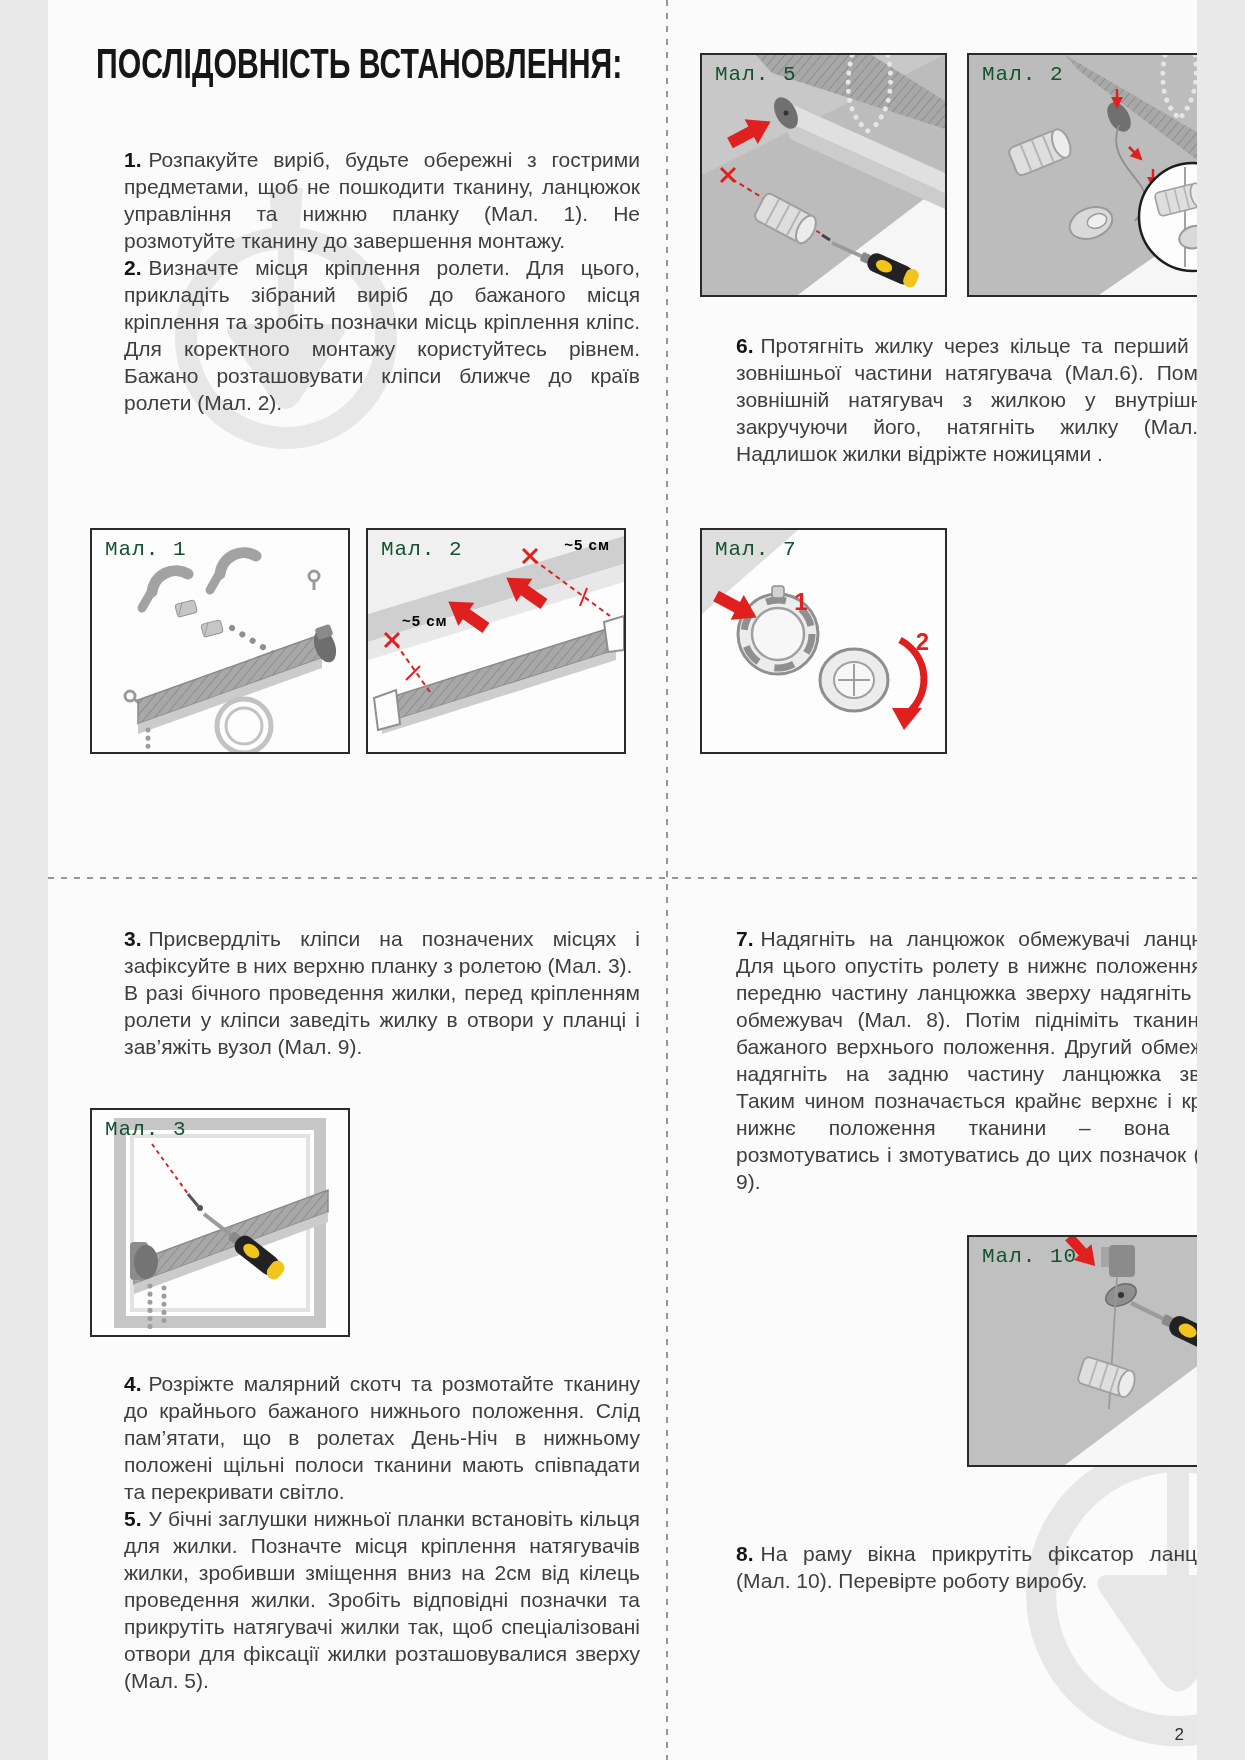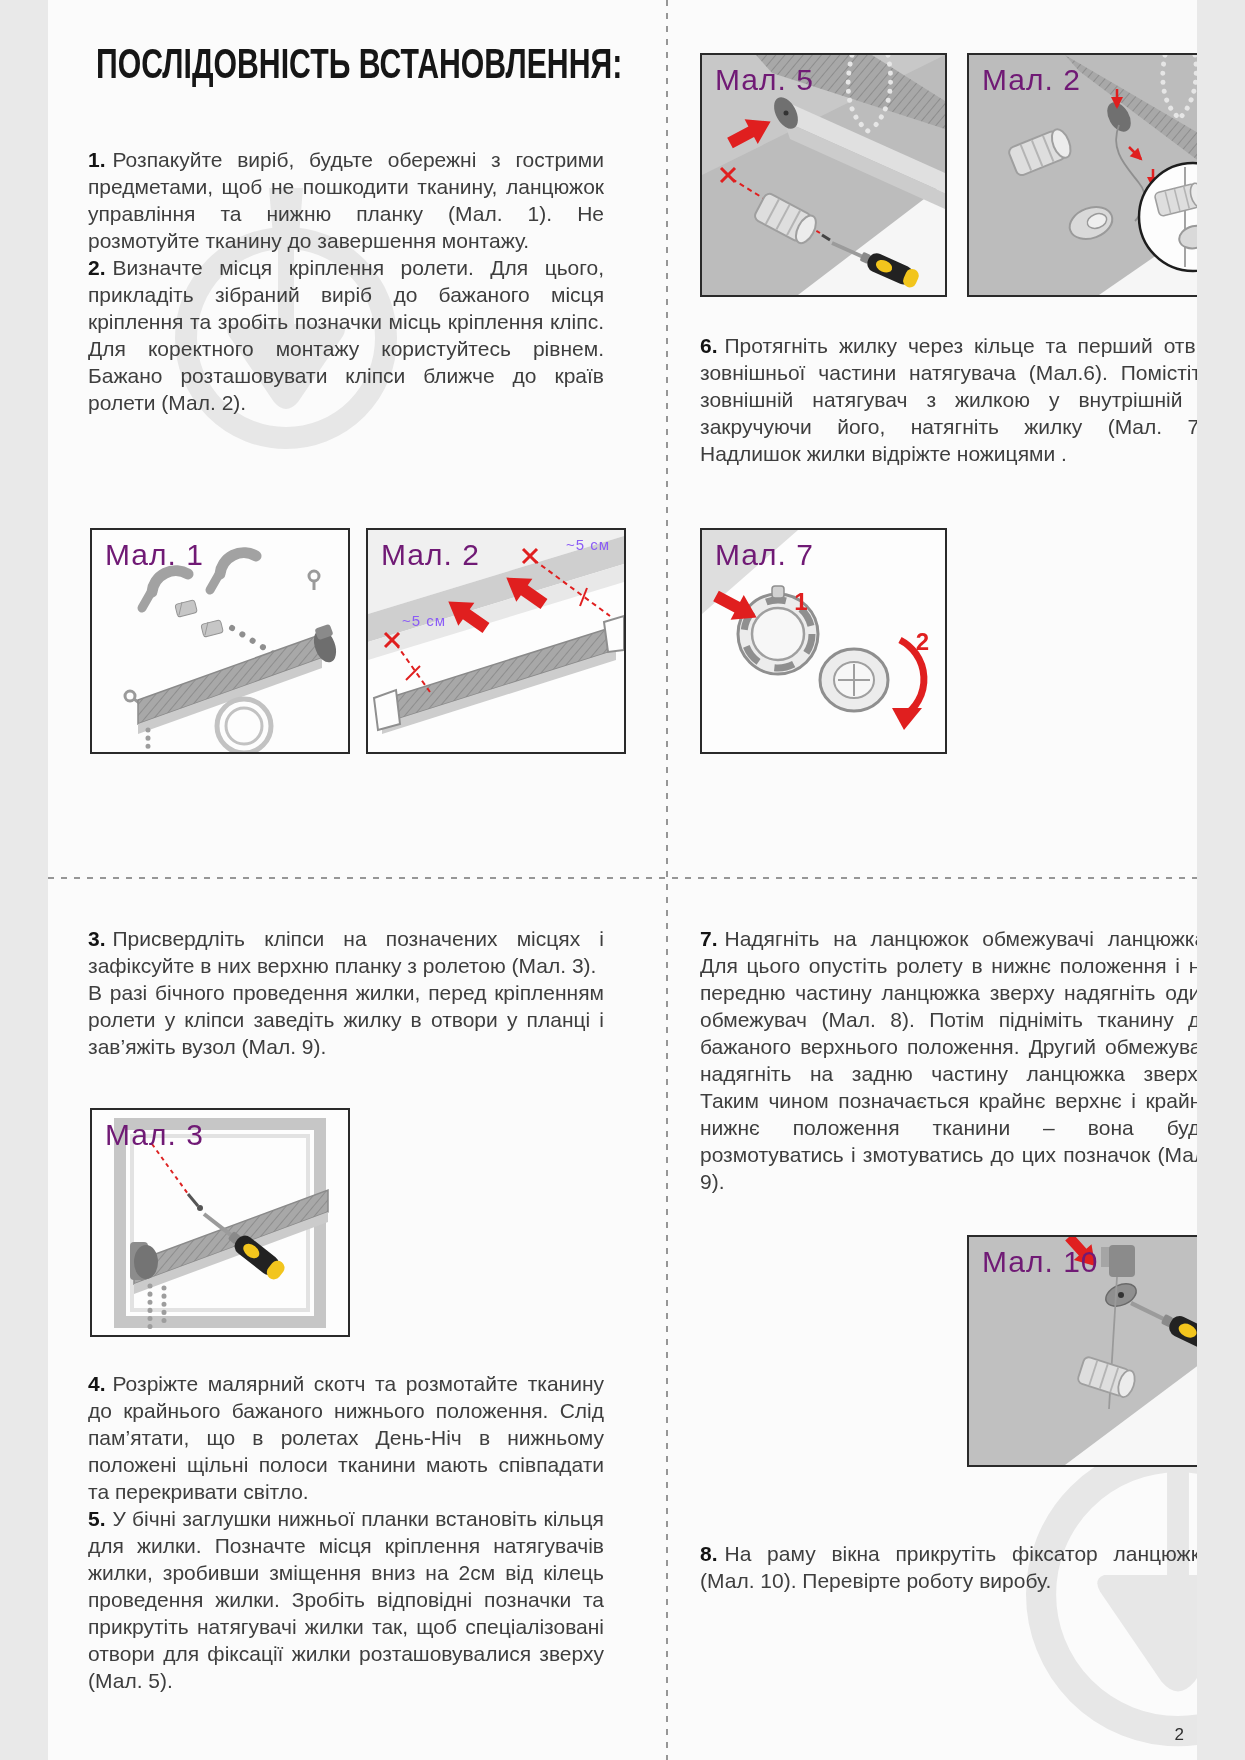--- a/index.html
+++ b/index.html
@@ -13,35 +13,35 @@
     background:repeating-linear-gradient(to bottom,#969696 0 6px,transparent 6px 13px);}
   .fold-h{position:absolute; left:0; top:877px; width:1245px; height:2px;
     background:repeating-linear-gradient(to right,#969696 0 6px,transparent 6px 13px);}
   
   .title{
     position:absolute; left:48px; top:40px; margin:0;
     font-size:42px; font-weight:800; color:#161616; letter-spacing:0;
     white-space:nowrap; transform:scaleX(.72); transform-origin:left top;
   }
   
-  .textblock{position:absolute; text-align:justify; font-size:21px; line-height:27px; z-index:3;}
+  .textblock{position:absolute; text-align:justify; font-size:21px; line-height:27px; z-index:3;margin-left:36px;}
   .textblock p{margin:0;}
   .tb-left{left:40px; width:516px;}
   .tb-right{left:652px; width:512px;}
   .pnum{font-weight:bold; color:#141414; margin-right:7px;}
   .ptext{white-space:pre-line;}
   
   .fig{position:absolute; background:#fdfdfd; border:2px solid #2a2a2a; z-index:2; overflow:hidden;}
   .fig svg{position:absolute; left:0; top:0; width:100%; height:100%; display:block;}
   .figlabel{
-    position:absolute; left:13px; top:8px; font-size:30px; color:#701a75; z-index:4; letter-spacing:1px;
+    position:absolute; left:13px; top:8px; font-size:21px; color:#14532d; z-index:4; letter-spacing:1px;font-family:Liberation Mono, monospace;
   }
   .figlabel.br{left:auto; top:auto; right:14px; bottom:8px;}
   .fig-annot{
-    position:absolute; z-index:4; color:#8b5cf6; font-weight:normal; font-size:15px; letter-spacing:1px;
+    position:absolute; z-index:4; color:#000000; font-weight:bold; font-size:15px; letter-spacing:1px;
   }
   .fig-step{
     position:absolute; z-index:4; color:#e01f1f; font-weight:bold; font-size:24px;
   }
   
   .wmark{position:absolute; z-index:1; color:#e7e7e7;}
   
   .trim{position:absolute; left:1208px; top:1698px; width:1px; height:62px; background:#b5b5b5; z-index:3;}
   .pageno{position:absolute; right:13px; bottom:15px; font-size:17px; color:#2f2f2f; z-index:3;}
 </style>

